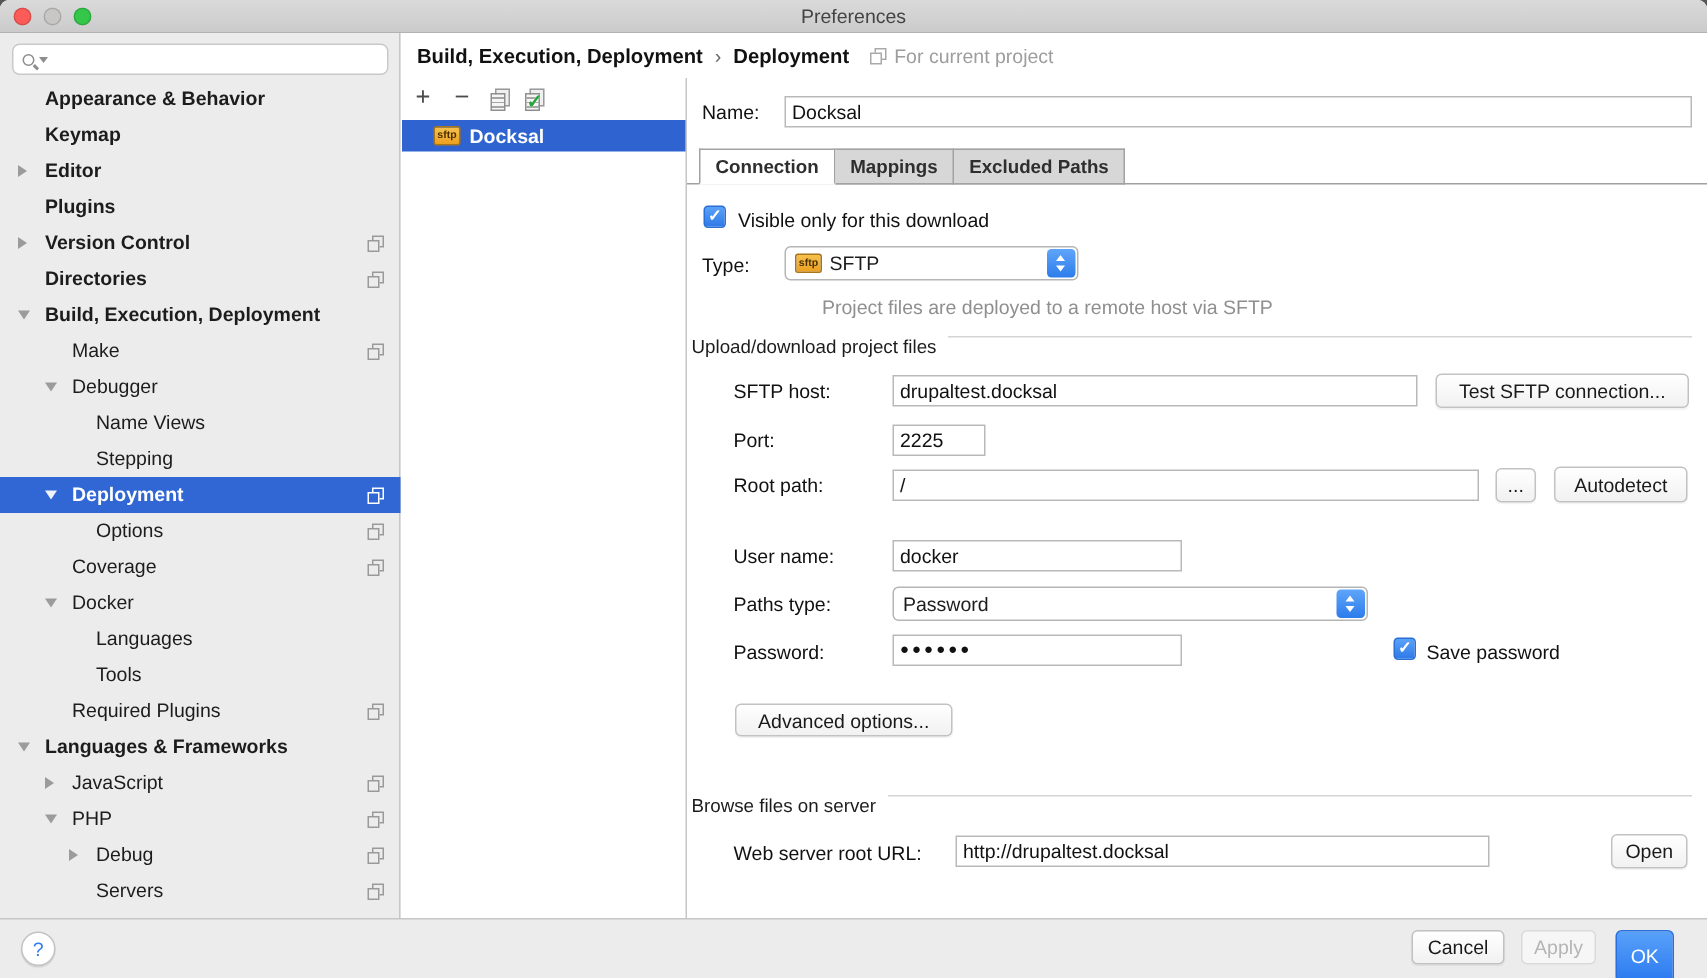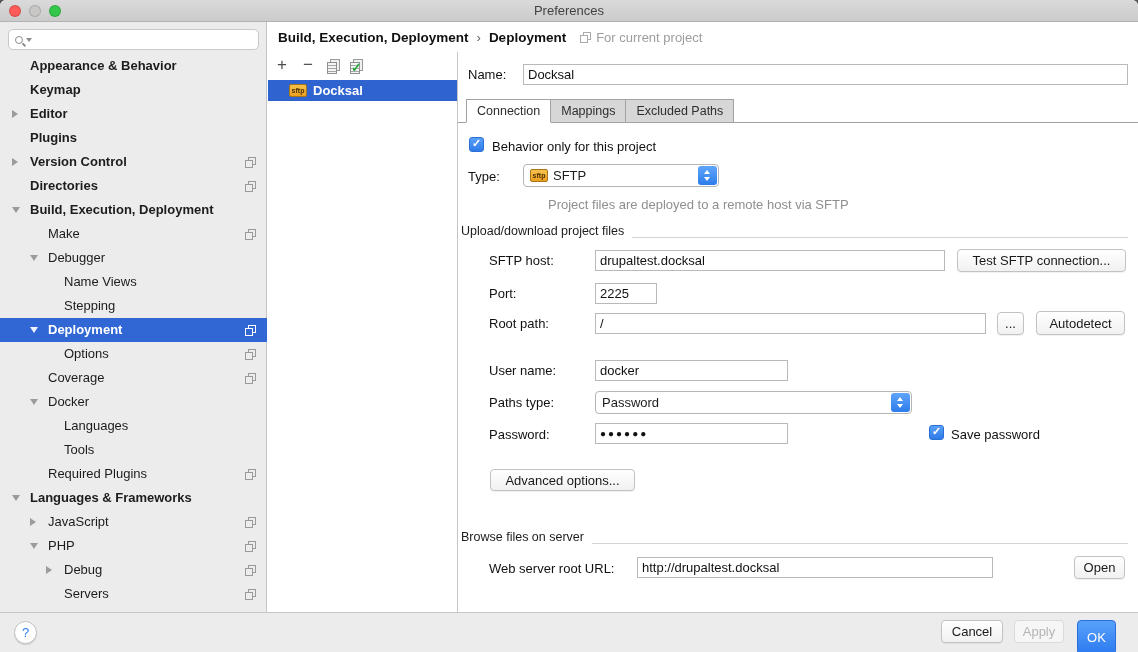--- a/index.html
+++ b/index.html
@@ -78,28 +78,28 @@
 
   
   .formpanel { position:absolute; left:458px; top:52px; width:680px; height:560px; background:#fff; }
   .flabel { position:absolute; font-size:13px; color:#111; white-space:nowrap; }
   .tfield { position:absolute; height:21px; border:1px solid #b9b9b9; background:#fff; padding:0 4px;
             font:13px "Liberation Sans",sans-serif; color:#111; }
   .tfield.pw { font-size:10px; letter-spacing:2px; line-height:19px; }
   .tabs { position:absolute; left:0; top:46px; width:680px; height:25px; border-bottom:1px solid #a0a0a0;
           display:flex; align-items:flex-end; padding-left:8px; }
   .tab { height:24px; line-height:23px; padding:0 10px; font-size:12.5px; color:#2e2e2e;
-         background:#d7d7d7; border:1px solid #a2a2a2; border-left-width:0; margin-bottom:-1px; }
+         background:#d7d7d7; border:1px solid #a2a2a2; border-left-width:0; margin-bottom:-1px;font-weight:bold; }
   .tab:first-child { border-left-width:1px; }
   .tab.active { background:#fff; border-bottom-color:#fff; }
   .cb { position:absolute; width:15px; height:15px; border-radius:3px;
         background:linear-gradient(#5aa1f8,#2e7ae8); border:1px solid #2a6fd6; }
   .cb::after { content:"✓"; position:absolute; left:2px; top:-1px; color:#fff; font-size:11px; font-weight:bold; }
   .hint { color:#8f8f8f; }
-  .sect { position:absolute; left:3px; right:10px; display:flex; align-items:flex-end; font-size:12.5px; color:#1c1c1c; }
+  .sect { position:absolute; left:3px; right:10px; display:flex; align-items:flex-start; font-size:12.5px; color:#1c1c1c; }
   .sect .line { flex:1; height:1px; background:#d4d4d4; margin-left:8px; }
   .combo { position:absolute; height:23px; border:1px solid #b5b5b5; border-radius:4px; background:#fff;
            display:flex; align-items:center; padding-left:6px; gap:5px; }
   .stepper { position:absolute; right:1px; top:1px; bottom:1px; width:19px; border-radius:3px;
              background:linear-gradient(#5fa5fa,#2d7ceb); }
   .stepper::before { content:""; position:absolute; left:6px; top:4px; width:0; height:0;
                      border-left:3.5px solid transparent; border-right:3.5px solid transparent;
                      border-bottom:4px solid #fff; }
   .stepper::after { content:""; position:absolute; left:6px; bottom:4px; width:0; height:0;
                     border-left:3.5px solid transparent; border-right:3.5px solid transparent;
@@ -261,21 +261,21 @@
     <span class="flabel" style="left:10px; top:15px;">Name:</span>
     <input class="tfield" style="left: 65px; top: 12px; width: 605px;" value="Docksal">
 
     <div class="tabs">
       <span class="tab active">Connection</span>
       <span class="tab">Mappings</span>
       <span class="tab">Excluded Paths</span>
     </div>
 
     <span class="cb" style="left:11px; top:85px;"></span>
-    <span class="flabel" style="left:34px; top:87px;">Behavior only for this project</span>
+    <span class="flabel" style="left:34px; top:87px;">Visible only for this download</span>
 
     <span class="flabel" style="left:10px; top:117px;">Type:</span>
     <div class="combo" style="left:65px; top:112px; width:196px;">
       <span class="sftp-badge">sftp</span>
       <span>SFTP</span>
       <span class="stepper"></span>
     </div>
 
     <span class="flabel hint" style="left:65px; top:145px;margin-left:25px;">Project files are deployed to a remote host via SFTP</span>
 

